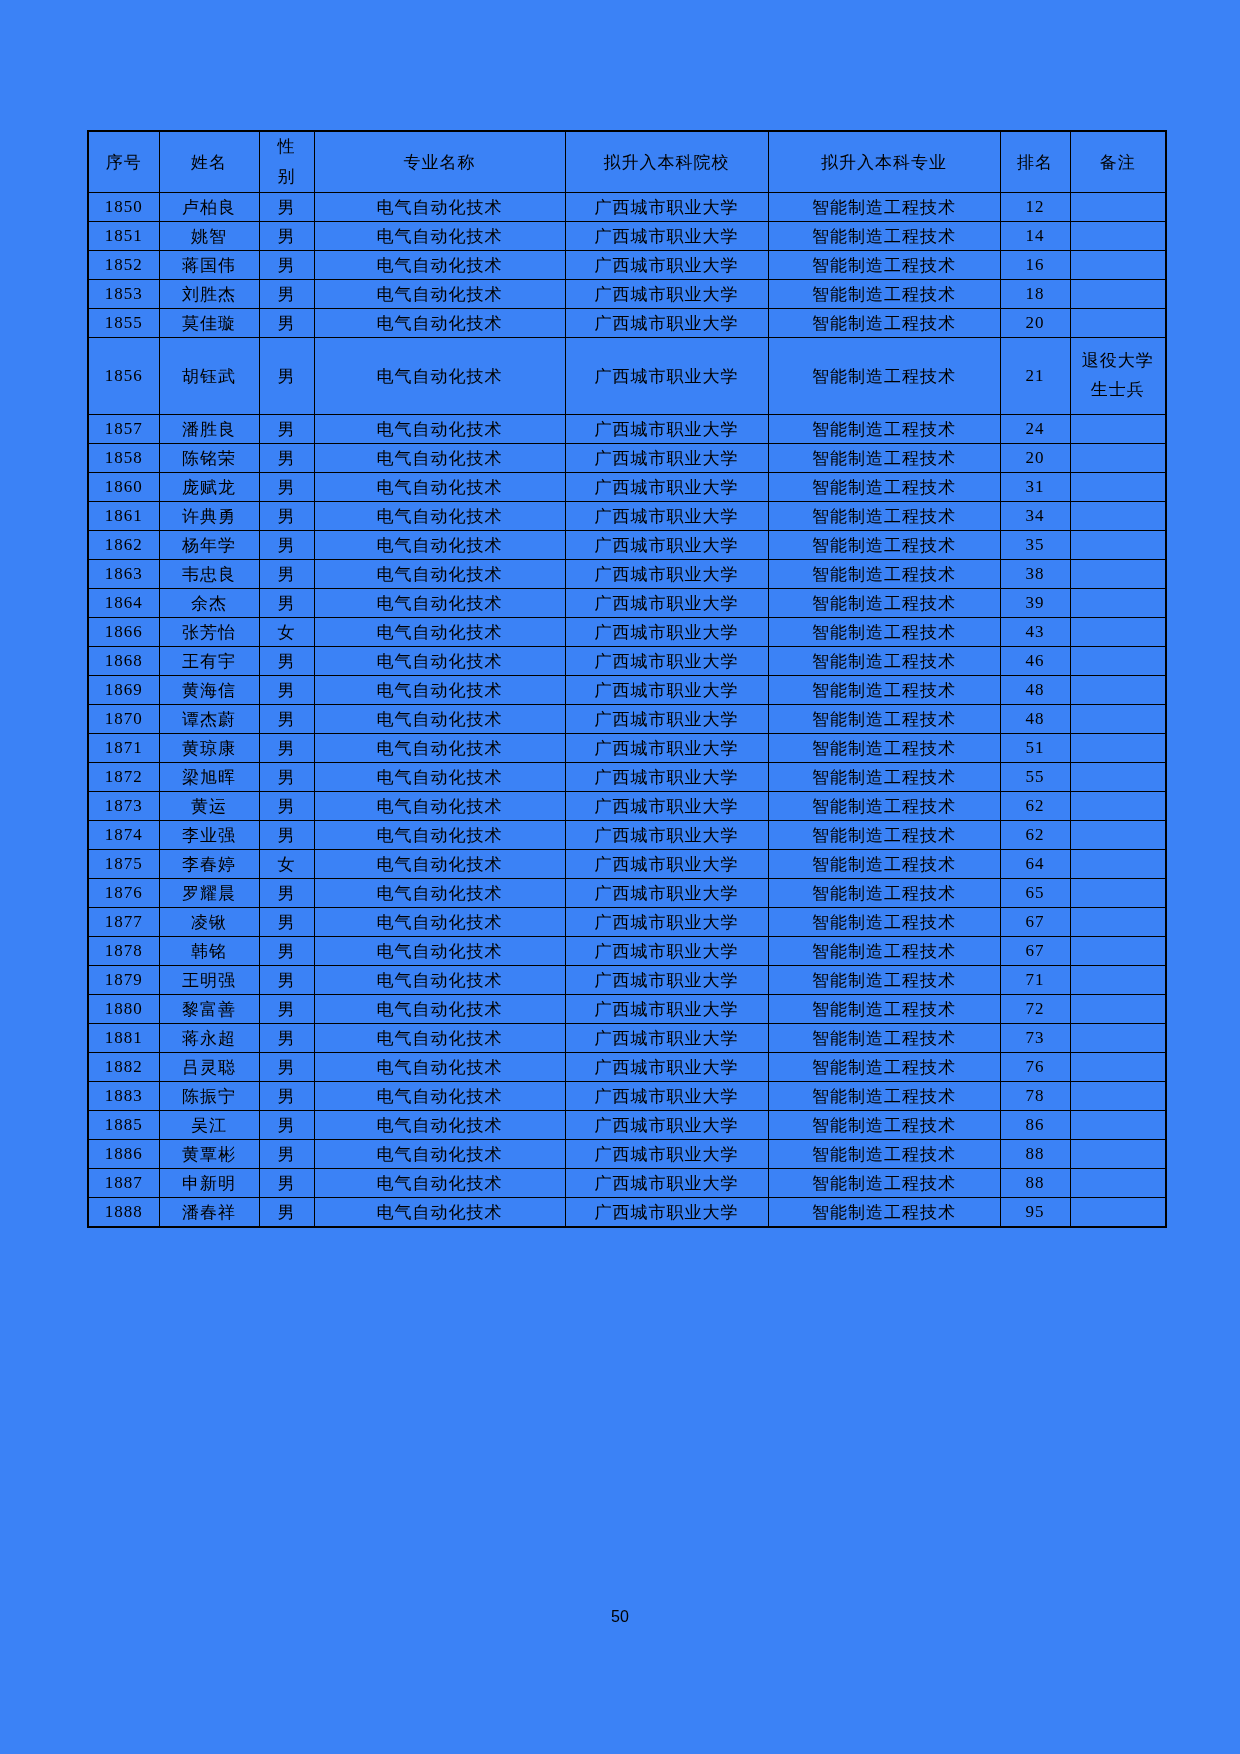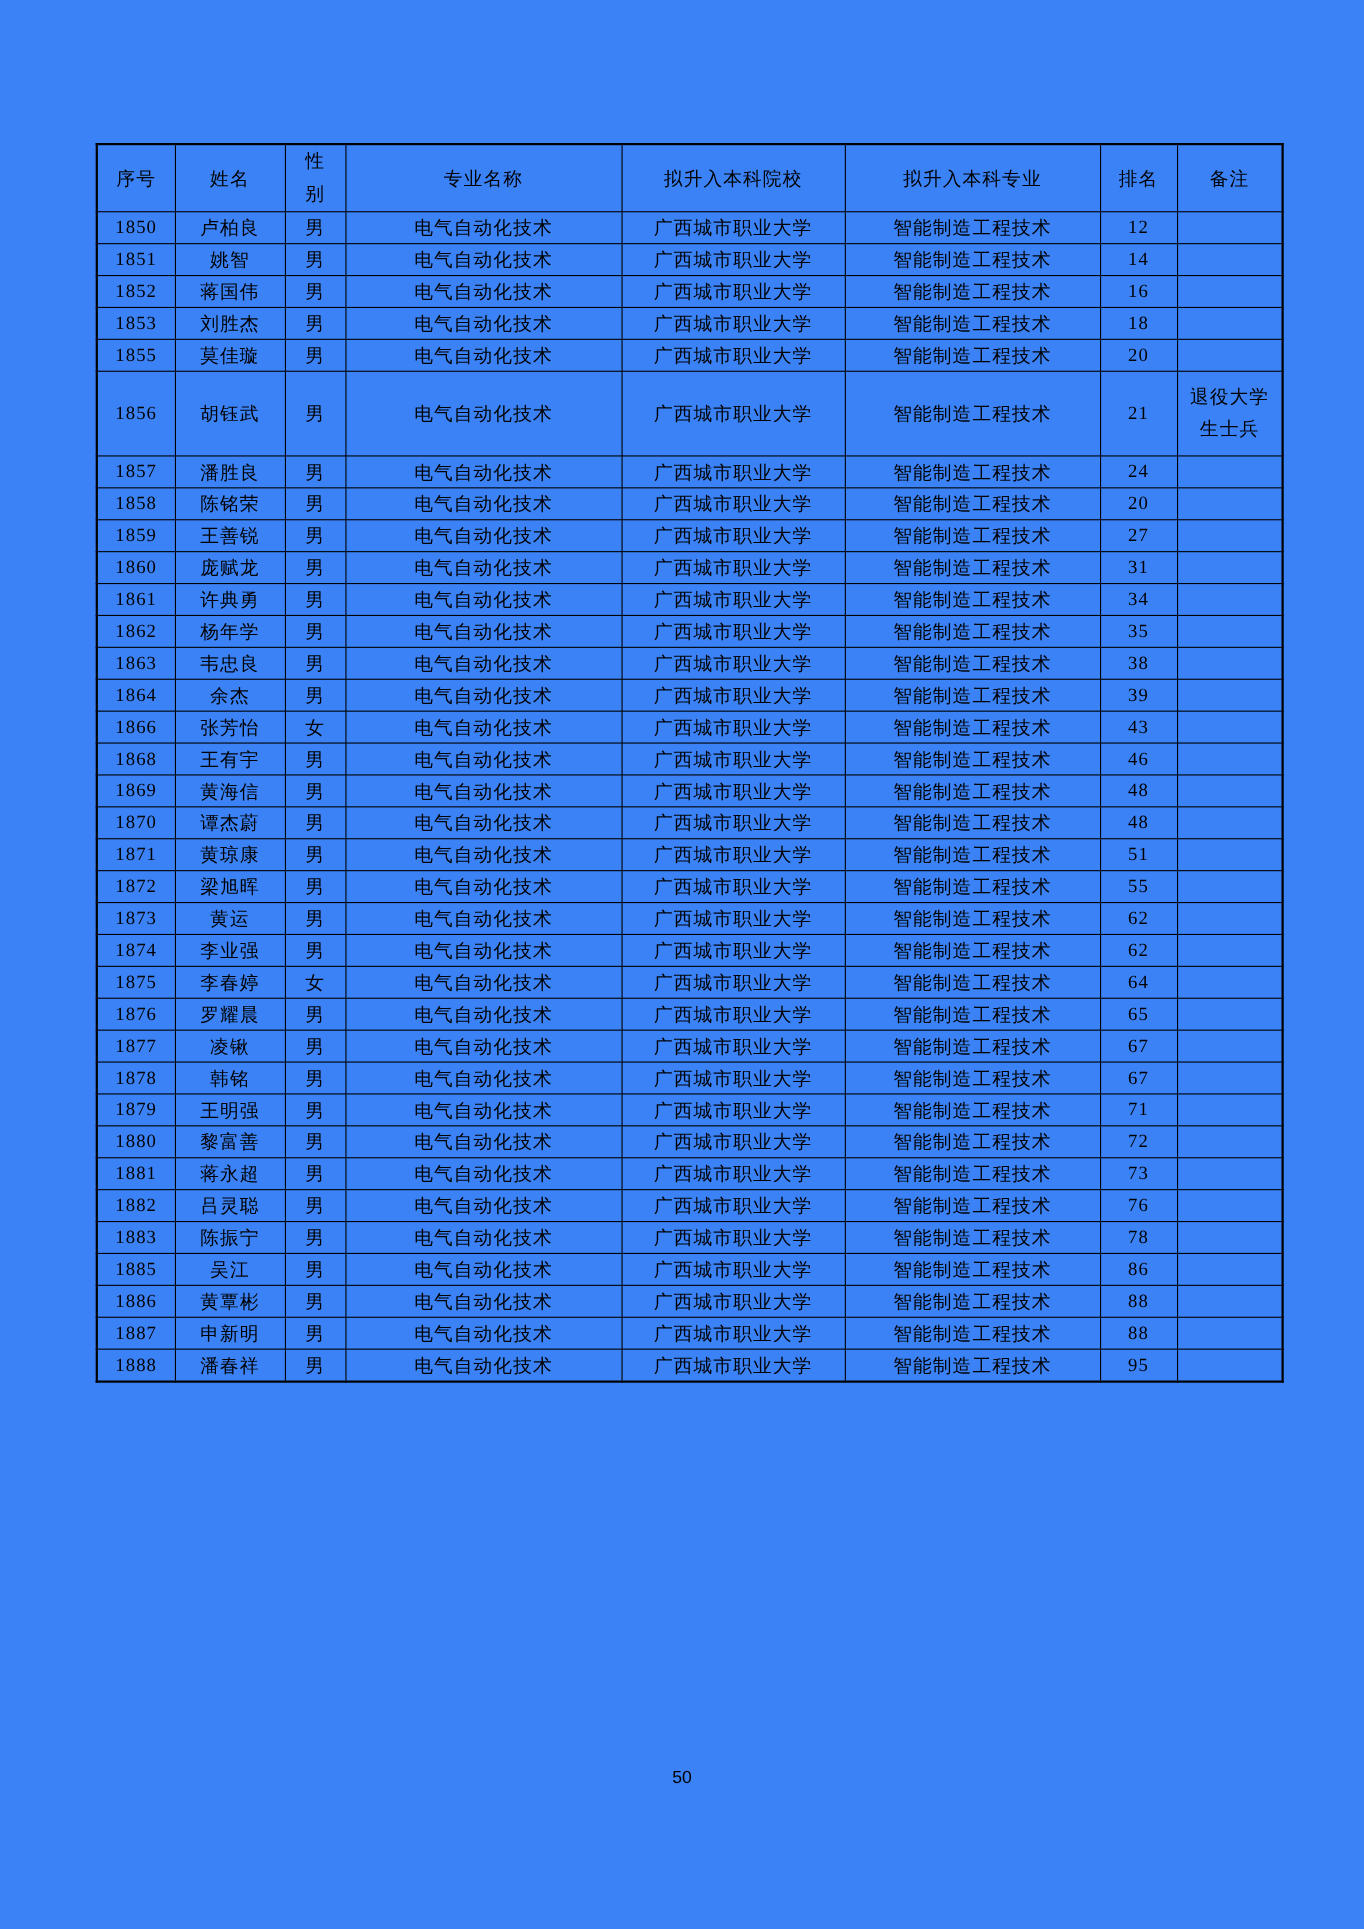--- a/index.html
+++ b/index.html
@@ -182,30 +182,20 @@
     <td>1858</td>
     <td>陈铭荣</td>
     <td>男</td>
     <td>电气自动化技术</td>
     <td>广西城市职业大学</td>
     <td>智能制造工程技术</td>
     <td>20</td>
     <td class="remark-cell"></td>
   </tr>
         <tr>
-    <td>1859</td>
-    <td>王善锐</td>
-    <td>男</td>
-    <td>电气自动化技术</td>
-    <td>广西城市职业大学</td>
-    <td>智能制造工程技术</td>
-    <td>27</td>
-    <td class="remark-cell"></td>
-  </tr>
-        <tr>
     <td>1860</td>
     <td>庞赋龙</td>
     <td>男</td>
     <td>电气自动化技术</td>
     <td>广西城市职业大学</td>
     <td>智能制造工程技术</td>
     <td>31</td>
     <td class="remark-cell"></td>
   </tr>
         <tr>

